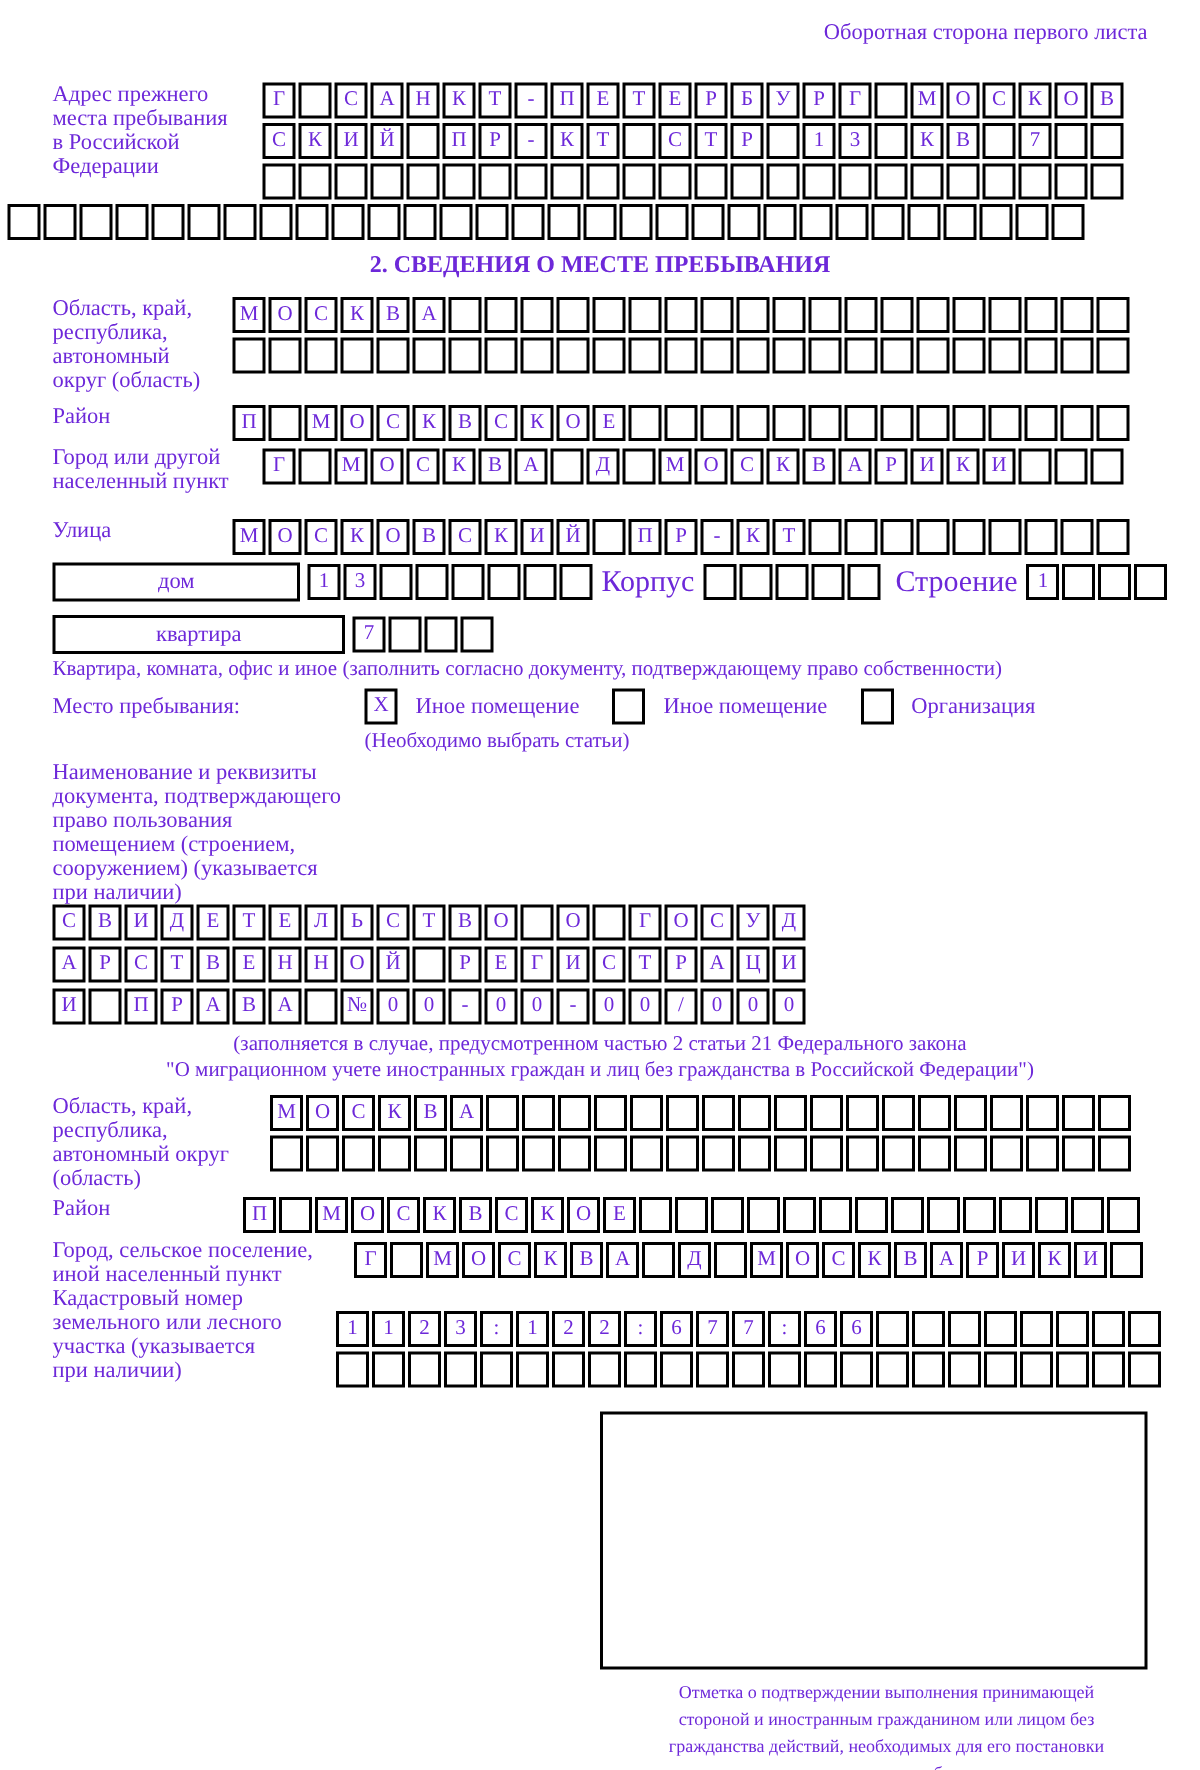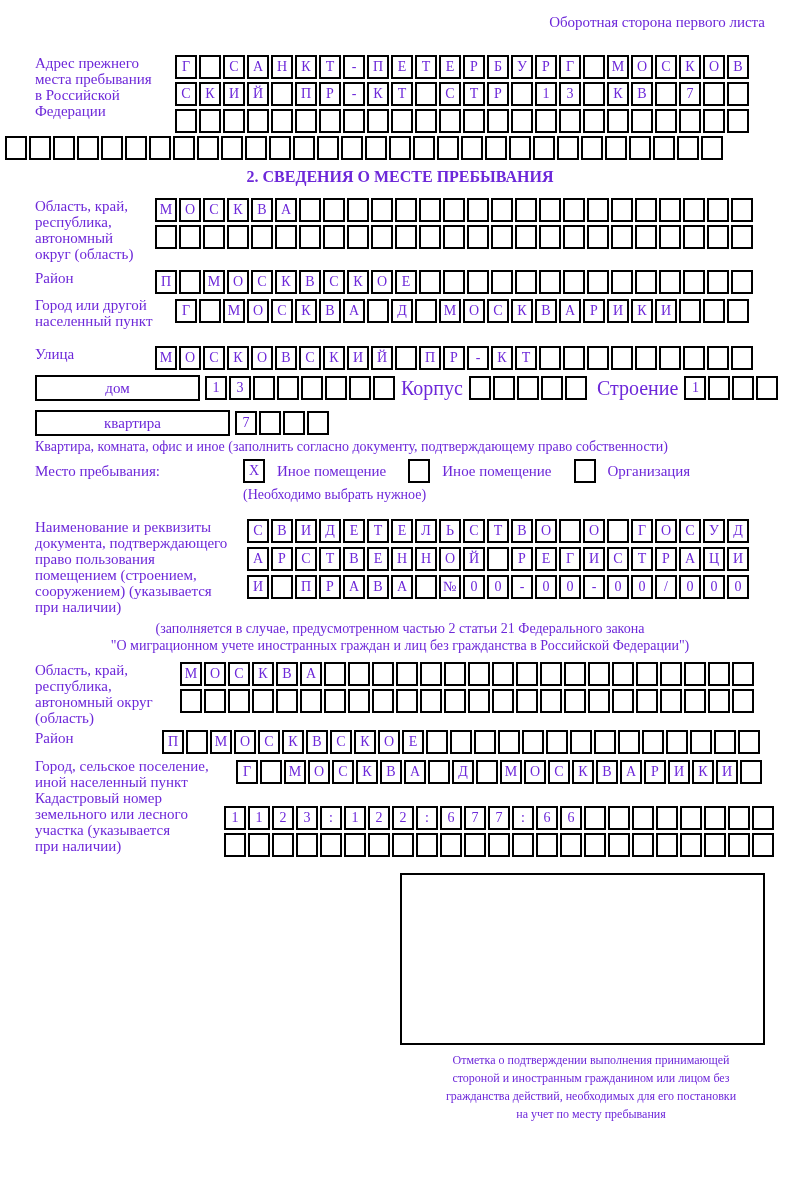--- a/index.html
+++ b/index.html
@@ -38,21 +38,21 @@
     display:flex; align-items:center; justify-content:center; font-size:15px;
   }
   .wb165{width:165px}.wb195{width:195px}
   .inline-label { font-size:20px; margin:0 6px; }
   .il2 { margin:0 6px 0 10px; }
   .f-apart { margin-top:9px; }
   .stay { display:flex; align-items:center; font-size:15px; margin-top:4px; }
   .stay-label { flex:none; width:208px; }
   .opt-l { margin:0 22px 0 12px; }
   .note-indent { margin-left:208px; margin-top:3px; }
-  .f-doc { margin-top:16px; }
+  .f-doc { margin-top:4px;flex-direction:column; }
   .f-doc .rows { gap:4px; }
   .title3 { margin-top:14px; }
   .note3 { font-size:14px; line-height:17px; text-align:center; white-space:pre-line; margin-top:5px; }
   .f-region3 { margin-top:8px; margin-bottom:4px; }
   .f-district3 { margin-bottom:4px; }
   .f-city3 { margin-bottom:0; }
   .f-city3 .boxes { margin-top:2px; }
   .f-cad .rows { margin-top:16px; }
   .stamp-box { margin-top:16px; margin-left:365px; width:365px; height:172px; border:2px solid #000; }
   .stamp-note { margin-left:350px; width:412px; text-align:center; font-size:12px; line-height:18px; margin-top:6px; white-space:pre-line; }
@@ -389,21 +389,21 @@
     <span class="opt-l">Иное помещение</span>
     <div class="boxes">
         <span class="cell"></span>
       </div>
     <span class="opt-l">Иное помещение</span>
     <div class="boxes">
         <span class="cell"></span>
       </div>
     <span class="opt-l">Организация</span>
   </div>
-  <div class="note note-indent">(Необходимо выбрать нужное)</div>
+  <div class="note note-indent">(Необходимо выбрать статьи)</div>
 
   <div class="field f-doc docrows">
     <div class="flabel w212">Наименование и реквизиты
 документа, подтверждающего
 право пользования
 помещением (строением,
 сооружением) (указывается
 при наличии)</div>
     <div class="rows">
       <div class="boxes">

